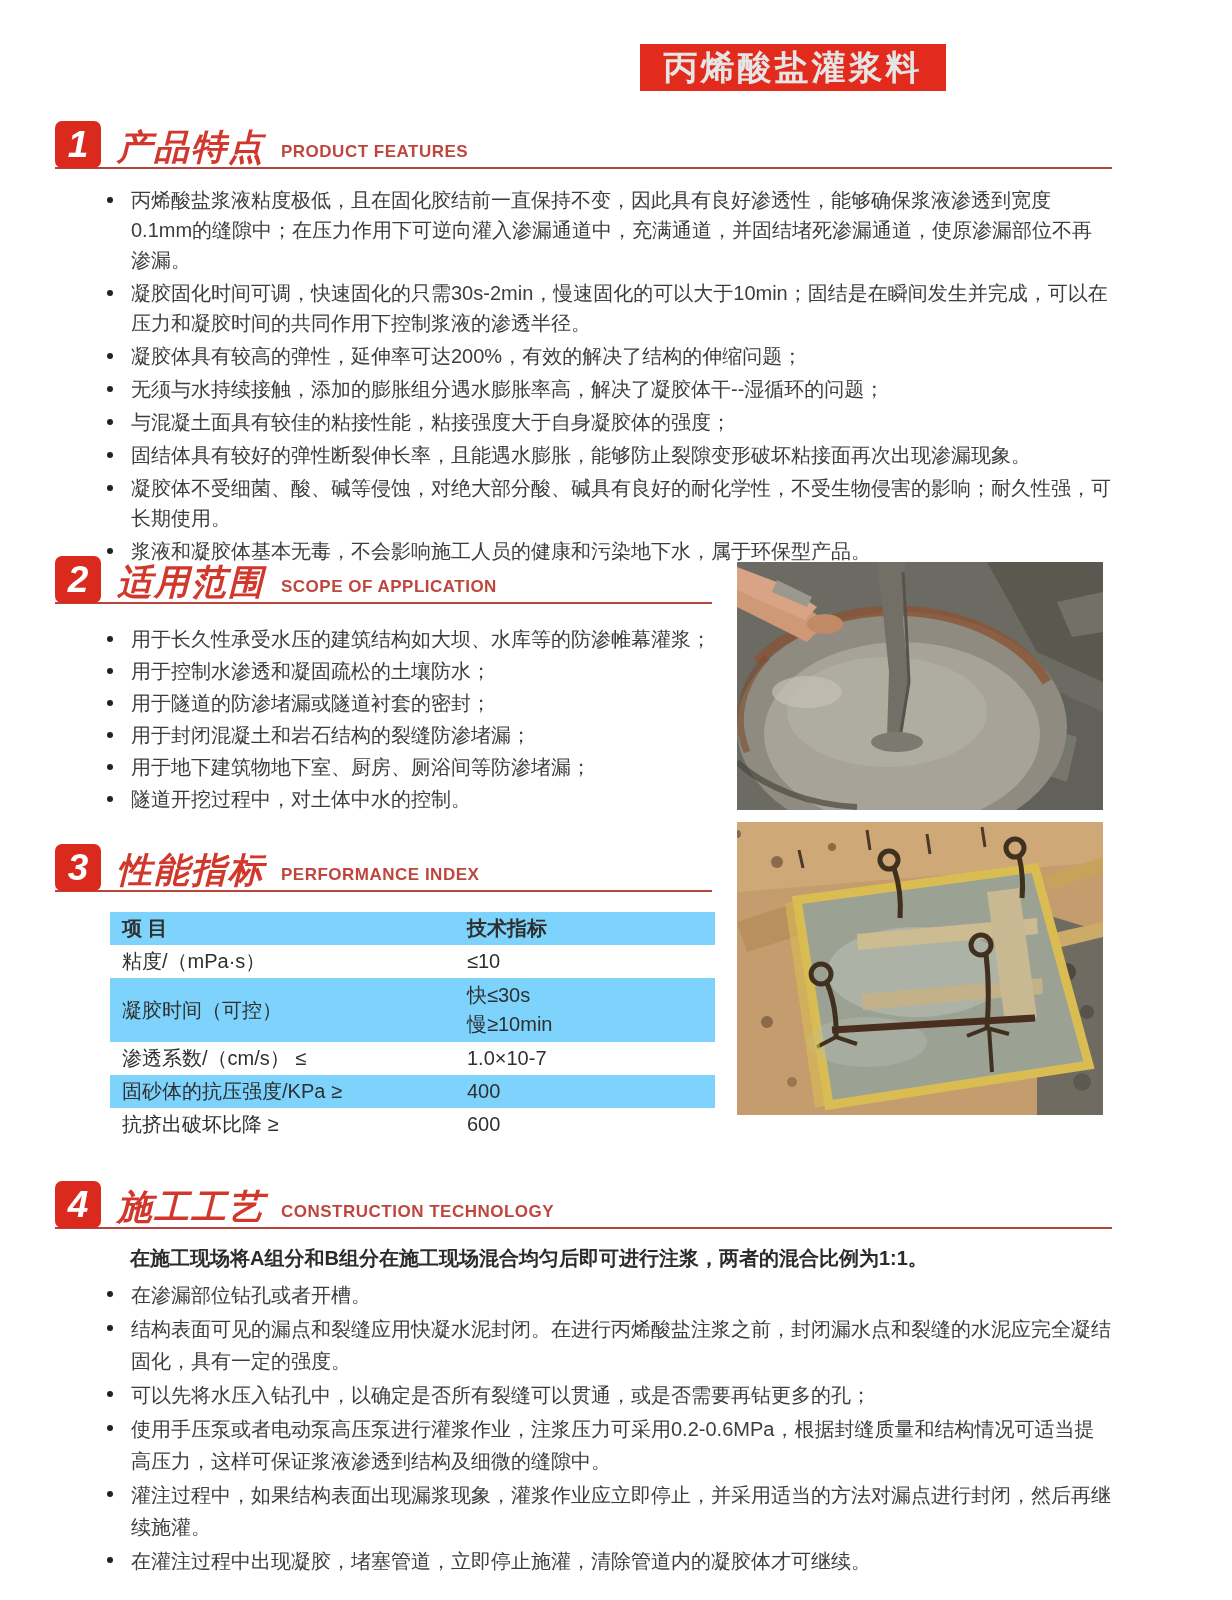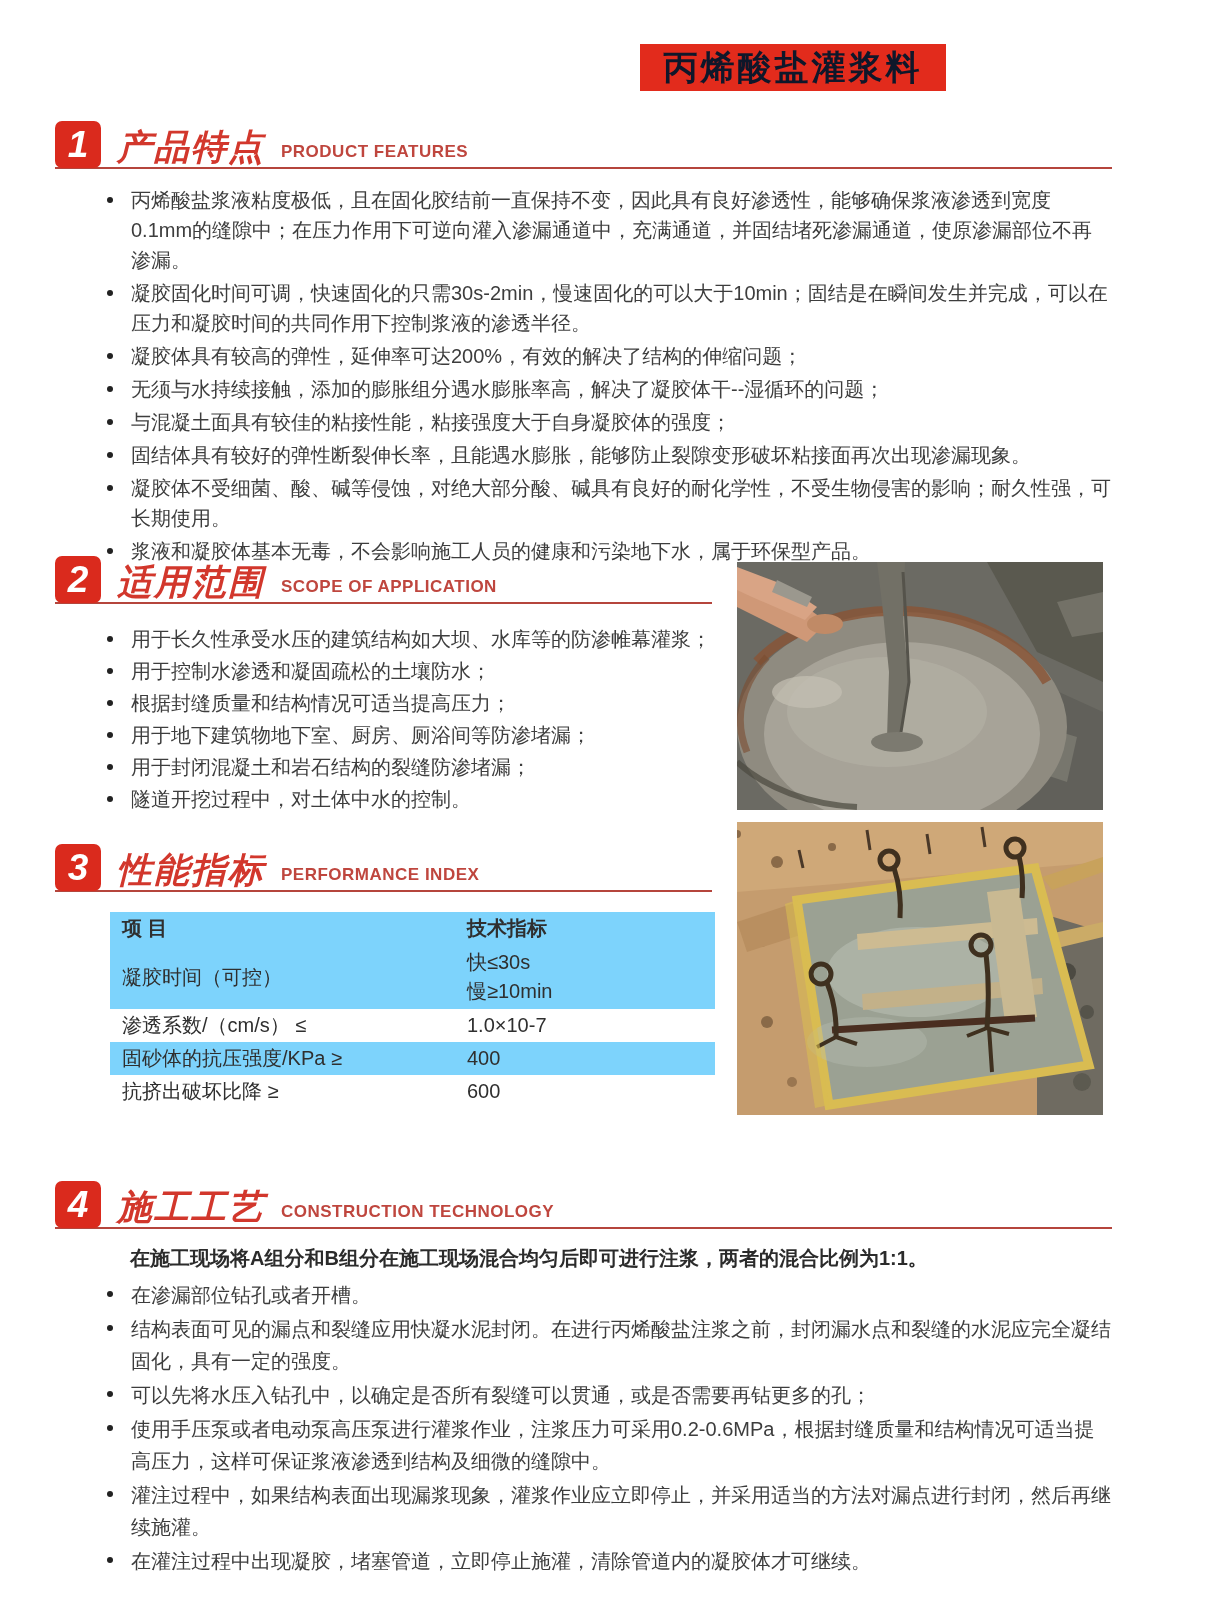--- a/index.html
+++ b/index.html
@@ -1,21 +1,21 @@
 <!DOCTYPE html>
 <html><head>
 <meta charset="utf-8">
 <style>
   html,body{margin:0;padding:0;background:#fff;}
   .page{position:relative;width:1232px;height:1600px;background:#ffffff;
         font-family:"Liberation Sans",sans-serif;color:#3d3d3d;overflow:hidden;}
 
   
   .banner{position:absolute;left:640px;top:44px;width:306px;height:47px;
-          background:#e22b1c;color:#0f172a;font-size:34px;font-weight:bold;
+          background:#e22b1c;color:#e5e5e5;font-size:34px;font-weight:bold;
           display:flex;align-items:center;justify-content:center;letter-spacing:3px;}
 
   
   .section{position:absolute;left:55px;}
   .sec1{top:121px;width:1057px;}
   .sec2{top:556px;width:657px;}
   .sec3{top:844px;width:657px;}
   .sec4{top:1181px;width:1057px;}
 
   .sec-header{display:flex;align-items:flex-end;gap:16px;
@@ -85,42 +85,46 @@
 
   <div class="section sec2">
     <div class="sec-header">
       <div class="sec-num">2</div>
       <div class="sec-title">适用范围</div>
       <div class="sec-sub">SCOPE OF APPLICATION</div>
     </div>
     <ul class="blist">
       <li>用于长久性承受水压的建筑结构如大坝、水库等的防渗帷幕灌浆；</li>
       <li>用于控制水渗透和凝固疏松的土壤防水；</li>
-      <li>根据封缝质量和结构情况可适当提高压力；</li>
+      <li>用于隧道的防渗堵漏或隧道衬套的密封；</li>
+      <li>用于封闭混凝土和岩石结构的裂缝防渗堵漏；</li>
       <li>用于地下建筑物地下室、厨房、厕浴间等防渗堵漏；</li>
-      <li>用于封闭混凝土和岩石结构的裂缝防渗堵漏；</li>
       <li>隧道开挖过程中，对土体中水的控制。</li>
     </ul>
   </div>
 
   <div class="section sec3">
     <div class="sec-header">
       <div class="sec-num">3</div>
       <div class="sec-title">性能指标</div>
       <div class="sec-sub">PERFORMANCE INDEX</div>
     </div>
     <table class="perf">
       <colgroup>
           <col class="c1">
           <col>
         </colgroup>
       <tbody>
           <tr class="gray">
         <th>项 目</th>
         <th>技术指标</th>
+      </tr>
+      <tr class="white">
+        <td>粘度/（mPa·s）</td>
+        <td>≤10</td>
       </tr>
       <tr class="gray">
         <td>凝胶时间（可控）</td>
         <td>
           <span class="cellline">快≤30s</span>
           <span class="cellline">慢≥10min</span>
         </td>
       </tr>
       <tr class="white">
         <td>渗透系数/（cm/s）  ≤</td>

